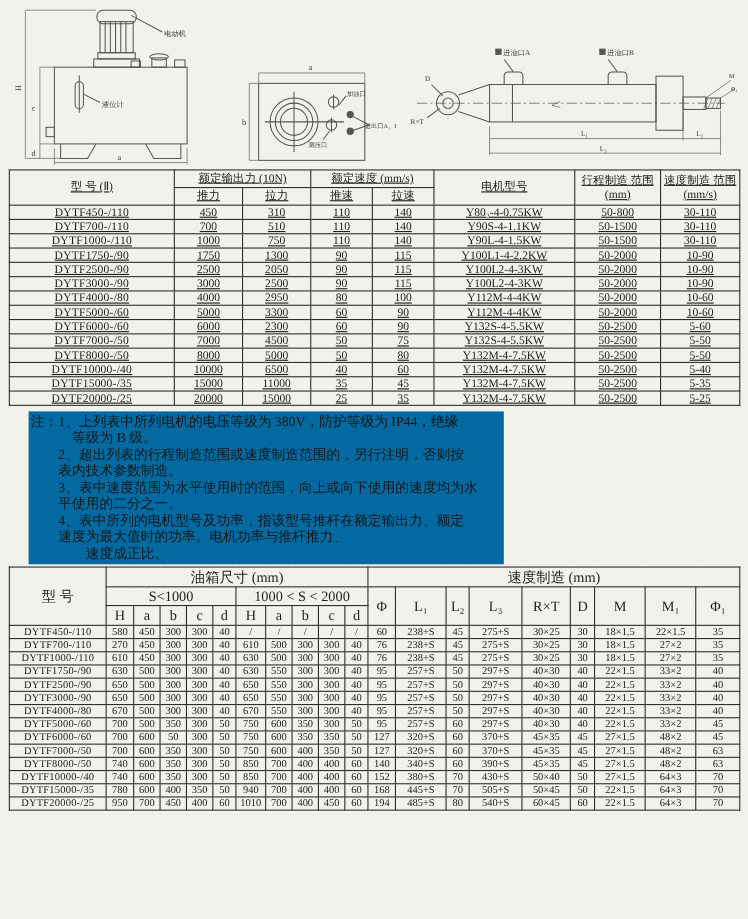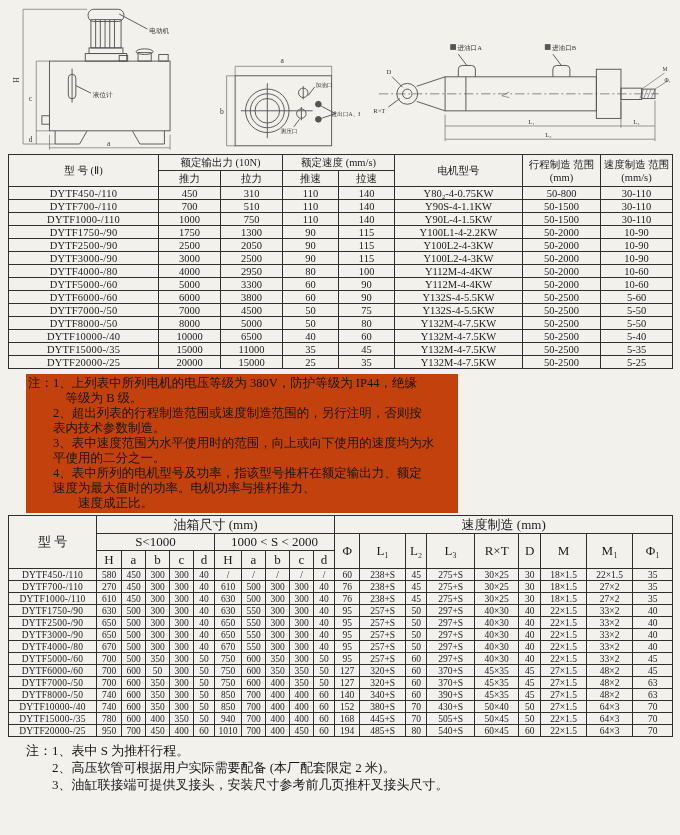--- a/index.html
+++ b/index.html
@@ -25,35 +25,35 @@
   }
 
   
   table { border-collapse:collapse; table-layout:fixed; width:664px; background:transparent; }
   th, td {
     border:1px solid #2e2e2e;
     text-align:center; vertical-align:middle;
     font-weight:normal; color:#1c1c1c;
     overflow:hidden; white-space:nowrap;
   }
-  #table1 { font-size:10.5px; }
+  #table1 { font-size:10.5px;text-decoration:underline; }
   #table1 th { font-size:10.5px; padding:1px 1px; line-height:1.25; white-space:normal; }
   #table1 td { padding:0.5px 1px; height:13px; }
   #table2 { font-size:9.5px; margin-top:1px; }
   #table2 th { font-size:13px; padding:0.5px 0; line-height:1.2; white-space:normal; }
   #table2 td { padding:0; height:12px; }
   .model-col { letter-spacing:0.2px; }
   table { border:1.5px solid #222; }
 
   
   .notes {
     font-size:12.5px; line-height:15px; color:#161616;
     margin:5px 0 2px 18px; white-space:pre-wrap;
   }
-  .notes-shaded { background:#c2410c; width:432px; padding:2px 4px 2px 2px; }
+  .notes-shaded { background:#0369a1; width:432px; padding:2px 4px 2px 2px; }
   #notes2 { font-size:13px; line-height:17px; margin-top:5px; }
   .note-line { white-space:pre-wrap; }
 </style>
 </head>
 <body>
 
 <div class="page">
 
   <div class="drawings">
 
@@ -279,21 +279,21 @@
           <td>3300</td>
           <td>60</td>
           <td>90</td>
           <td>Y112M-4-4KW</td>
           <td>50-2000</td>
           <td>10-60</td>
         </tr>
         <tr>
           <td class="model-col">DYTF6000-/60</td>
           <td>6000</td>
-          <td>3800</td>
+          <td>2300</td>
           <td>60</td>
           <td>90</td>
           <td>Y132S-4-5.5KW</td>
           <td>50-2500</td>
           <td>5-60</td>
         </tr>
         <tr>
           <td class="model-col">DYTF7000-/50</td>
           <td>7000</td>
           <td>4500</td>
@@ -709,15 +709,14 @@
           <td>540+S</td>
           <td>60×45</td>
           <td>60</td>
           <td>22×1.5</td>
           <td>64×3</td>
           <td>70</td>
         </tr>
       </tbody>
   </table>
 
-  <div id="notes2" class="notes"><div class="note-line">注：1、表中 S 为推杆行程。</div><div class="note-line">　　2、高压软管可根据用户实际需要配备 (本厂配套限定 2 米)。</div><div class="note-line">　　3、油缸联接端可提供叉接头，安装尺寸参考前几页推杆叉接头尺寸。</div></div>
 
 </div>
 
 </body></html>

